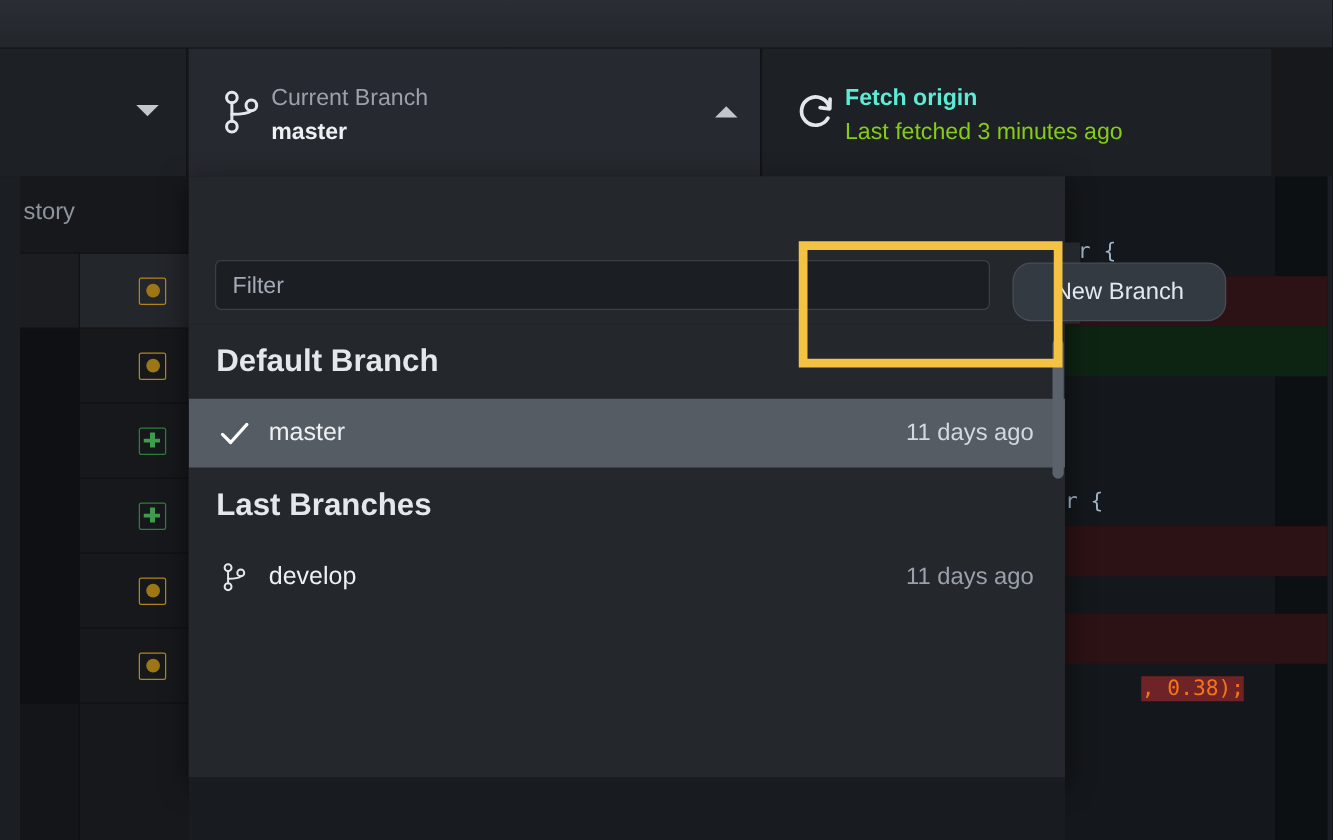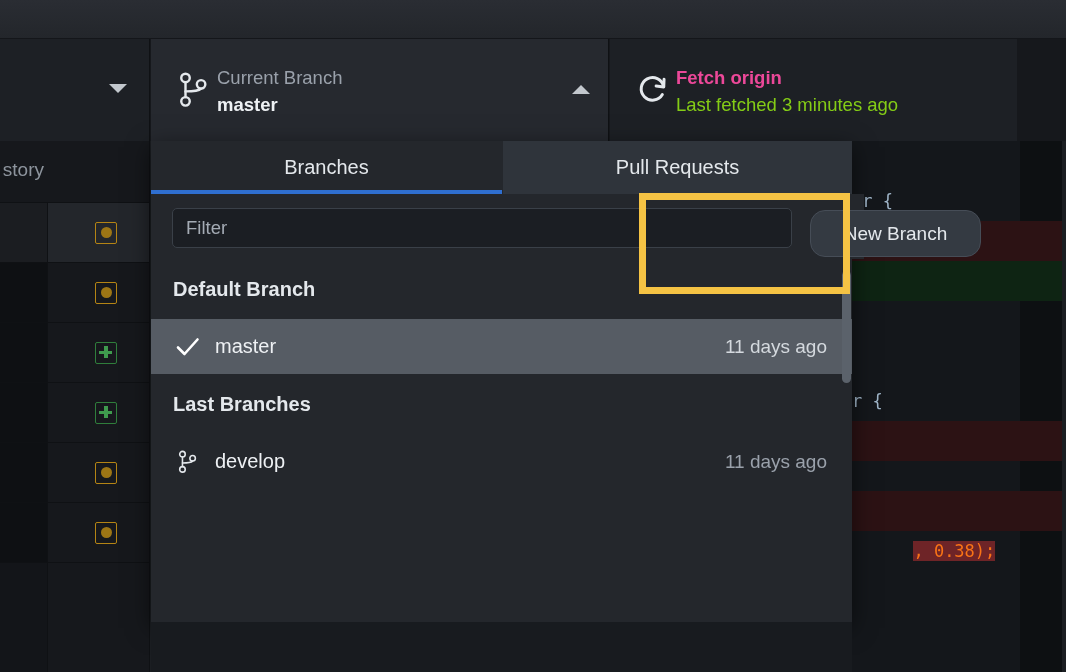--- a/index.html
+++ b/index.html
@@ -87,35 +87,35 @@
     line-height: 26px;
     white-space: nowrap;
   }
   .tb-value {
     font-size: 18.5px;
     font-weight: bold;
     color: #eef1f4;
     line-height: 28px;
     white-space: nowrap;
   }
-  .tb-fetch .tb-label { color: #ec4899; font-weight: bold; }
+  .tb-fetch .tb-label { color: #5eead4; font-weight: bold; }
   .tb-fetch .tb-value { color: #84cc16; font-weight: normal; }
   .caret-up {
     position: absolute;
     right: 18px; top: 46px;
     width: 0; height: 0;
     border-left: 9px solid transparent;
     border-right: 9px solid transparent;
     border-bottom: 9px solid #c2c7cd;
   }
 
   
   .sidebar {
     position: absolute;
-    left: 0; top: 141px;
+    left: 16px; top: 141px;
     width: 150px; height: 531px;
     background: #16181c;
     border-right: 1px solid #0f1114;
     box-sizing: border-box;
   }
   .sb-tabs {
     position: absolute;
     left: 0; top: 0;
     width: 149px; height: 62px;
     background: #16181c;
@@ -298,21 +298,21 @@
     position: absolute;
     left: 0; top: 118px;
     width: 701px; height: 363px;
     background: #24272c;
     overflow: hidden;
   }
   .fo-group {
     height: 60px;
     line-height: 60px;
     padding-left: 22px;
-    font-size: 20px;
+    font-size: 25px;
     font-weight: bold;
     color: #e4e8ec;
     background: #24272c;
     box-sizing: border-box;
   }
   .fo-item {
     position: relative;
     height: 55px;
     background: #24272c;
     box-sizing: border-box;
@@ -476,25 +476,20 @@
     <div class="code-line" style="top:200px"></div>
     <div class="code-line" style="top:240px">r {</div>
     <div class="code-line del" style="top:280px"></div>
     <div class="code-line del" style="top:350px">
       <span class="hl">, 0.38);</span>
     </div>
   </div>
 
   <div class="foldout">
 
-    <div class="fo-tabs">
-      <div class="fo-tab branches">Branches</div>
-      <div class="fo-tab pulls">Pull Requests</div>
-      <div class="fo-tab-underline"></div>
-    </div>
 
     <div class="fo-filterbar">
       <input class="fo-filter" type="text" placeholder="Filter" style="">
       <button class="fo-newbranch">New Branch</button>
     </div>
 
     <div class="fo-list">
 
       <div class="fo-group">Default Branch</div>
 

